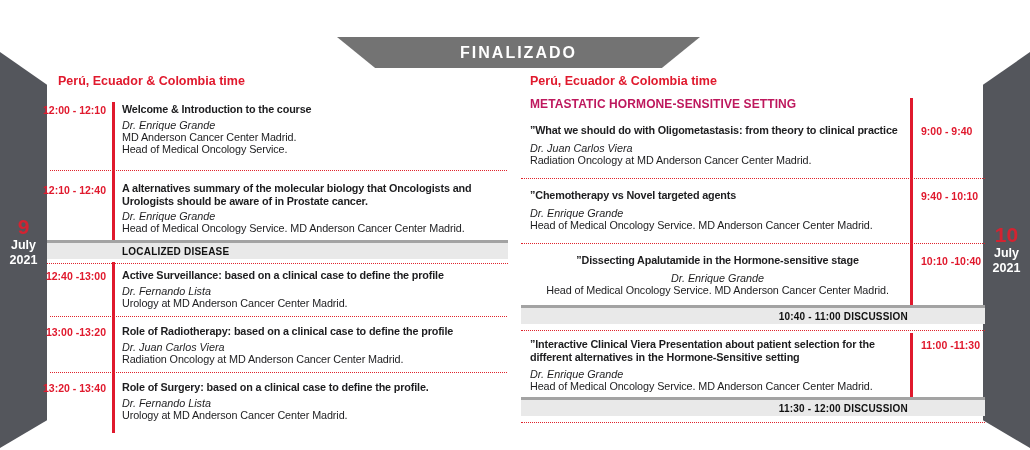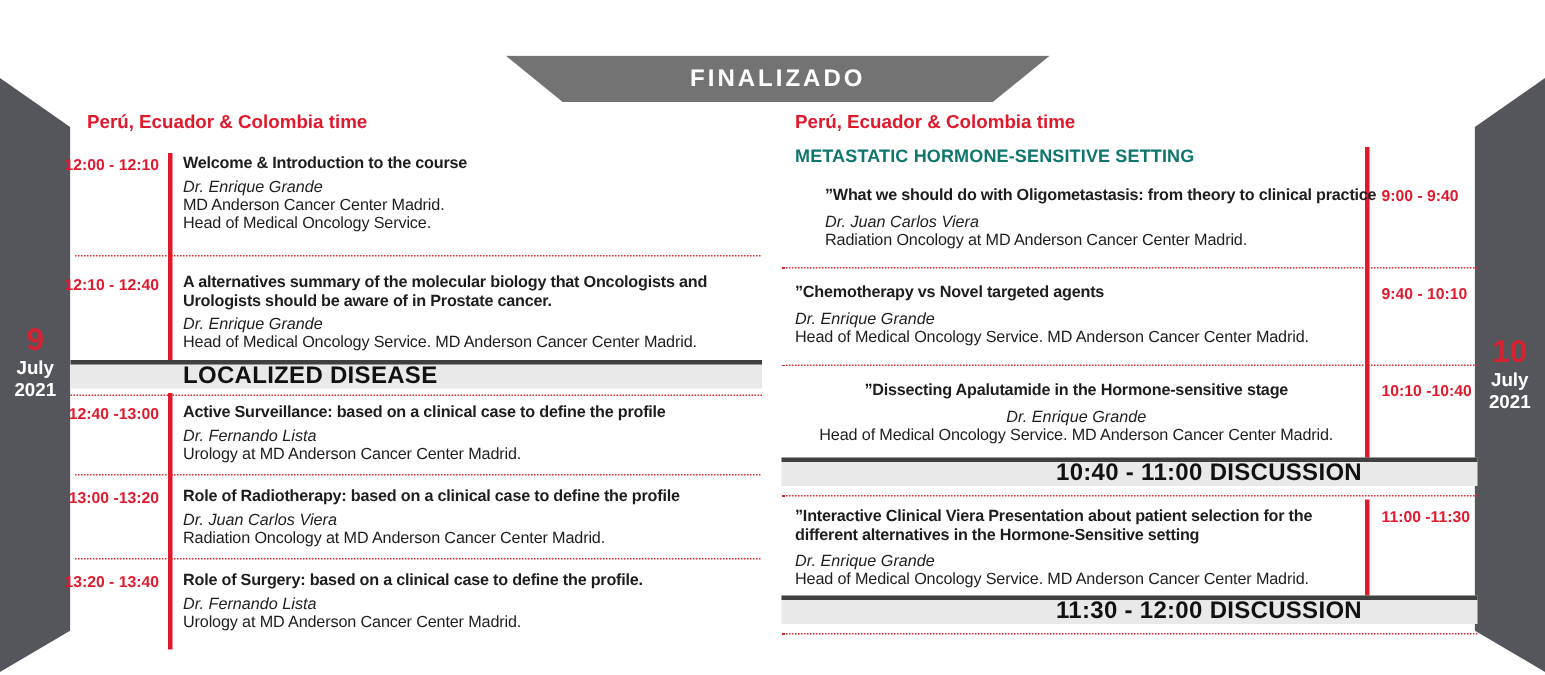--- a/index.html
+++ b/index.html
@@ -16,38 +16,38 @@
   
   .panel{width:47px;height:396px;background:#54565c;}
   .panel.left{left:0;top:52px;clip-path:polygon(0 0,100% 8.3%,100% 93%,0 100%);}
   .panel.right{left:983px;top:52px;clip-path:polygon(0 8.3%,100% 0,100% 100%,0 93%);}
   .date-stack{position:absolute;width:100%;text-align:center;line-height:15px;}
   .date-day{color:#d42331;font-size:21px;font-weight:bold;line-height:22px;}
   .date-sub{color:#fff;font-size:12.5px;font-weight:bold;}
 
   
   .tz-header{color:#e0192d;font-weight:bold;font-size:12.5px;}
-  .sub-header{color:#0f766e;font-weight:bold;font-size:12px;letter-spacing:.1px;}
+  .sub-header{color:#be185d;font-weight:bold;font-size:12px;letter-spacing:.1px;}
 
   
   .redline{width:3px;background:#e0192d;}
   .dotted{height:0;border-top:1.5px dotted #e0242c;}
 
   
   .time{color:#e0192d;font-weight:bold;font-size:10.5px;white-space:nowrap;}
   .time.r-align{text-align:right;}
   .sess{font-size:10.8px;line-height:12px;}
   .sess .title{font-weight:bold;font-size:10.8px;line-height:12.5px;letter-spacing:-.15px;}
   .sess .speaker{font-style:italic;margin-top:3px;}
   .sess.rcol .speaker{margin-top:5px;}
   .sess .affil{letter-spacing:-.1px;}
 
   
-  .band{background:#e9e9e9;border-top:3px solid #404040;height:19px;display:flex;align-items:center;
-        font-size:16px;font-weight:bold;color:#111;letter-spacing:.2px;}
+  .band{background:#e9e9e9;border-top:3px solid #a3a3a3;height:19px;display:flex;align-items:center;
+        font-size:10px;font-weight:bold;color:#111;letter-spacing:.2px;}
   .band.lpad{padding-left:75px;box-sizing:border-box;}
   .band.rpad{justify-content:flex-end;padding-right:77px;box-sizing:border-box;}
 </style>
 </head>
 <body>
 
 <div id="stage">
 
   <div class="abs banner">
     <span>FINALIZADO</span>
@@ -117,21 +117,21 @@
     <div class="speaker">Dr. Fernando Lista</div>
     <div class="affil">Urology at MD Anderson Cancer Center Madrid.</div>
   </div>
 
   <div class="abs tz-header" style="left:530px;top:74px;">Perú, Ecuador &amp; Colombia time</div>
   <div class="abs sub-header" style="left:530px;top:97px;">METASTATIC HORMONE-SENSITIVE SETTING</div>
 
   <div class="abs redline" style="left:910px;top:98px;height:209px;"></div>
   <div class="abs redline" style="left:910px;top:333px;height:66px;"></div>
 
-  <div class="abs sess rcol" style="left:530px;top:124px;width:375px;margin-left:20px;">
+  <div class="abs sess rcol" style="left:530px;top:124px;width:375px;">
     <div class="title">”What we should do with Oligometastasis: from theory to clinical practice</div>
     <div class="speaker">Dr. Juan Carlos Viera</div>
     <div class="affil">Radiation Oncology at MD Anderson Cancer Center Madrid.</div>
   </div>
   <div class="abs time" style="left:921px;top:125px;width:82px;">9:00 - 9:40</div>
   <div class="abs dotted" style="left:521px;top:178px;width:464px;"></div>
 
   <div class="abs sess rcol" style="left:530px;top:189px;width:375px;">
     <div class="title">”Chemotherapy vs Novel targeted agents</div>
     <div class="speaker">Dr. Enrique Grande</div>

